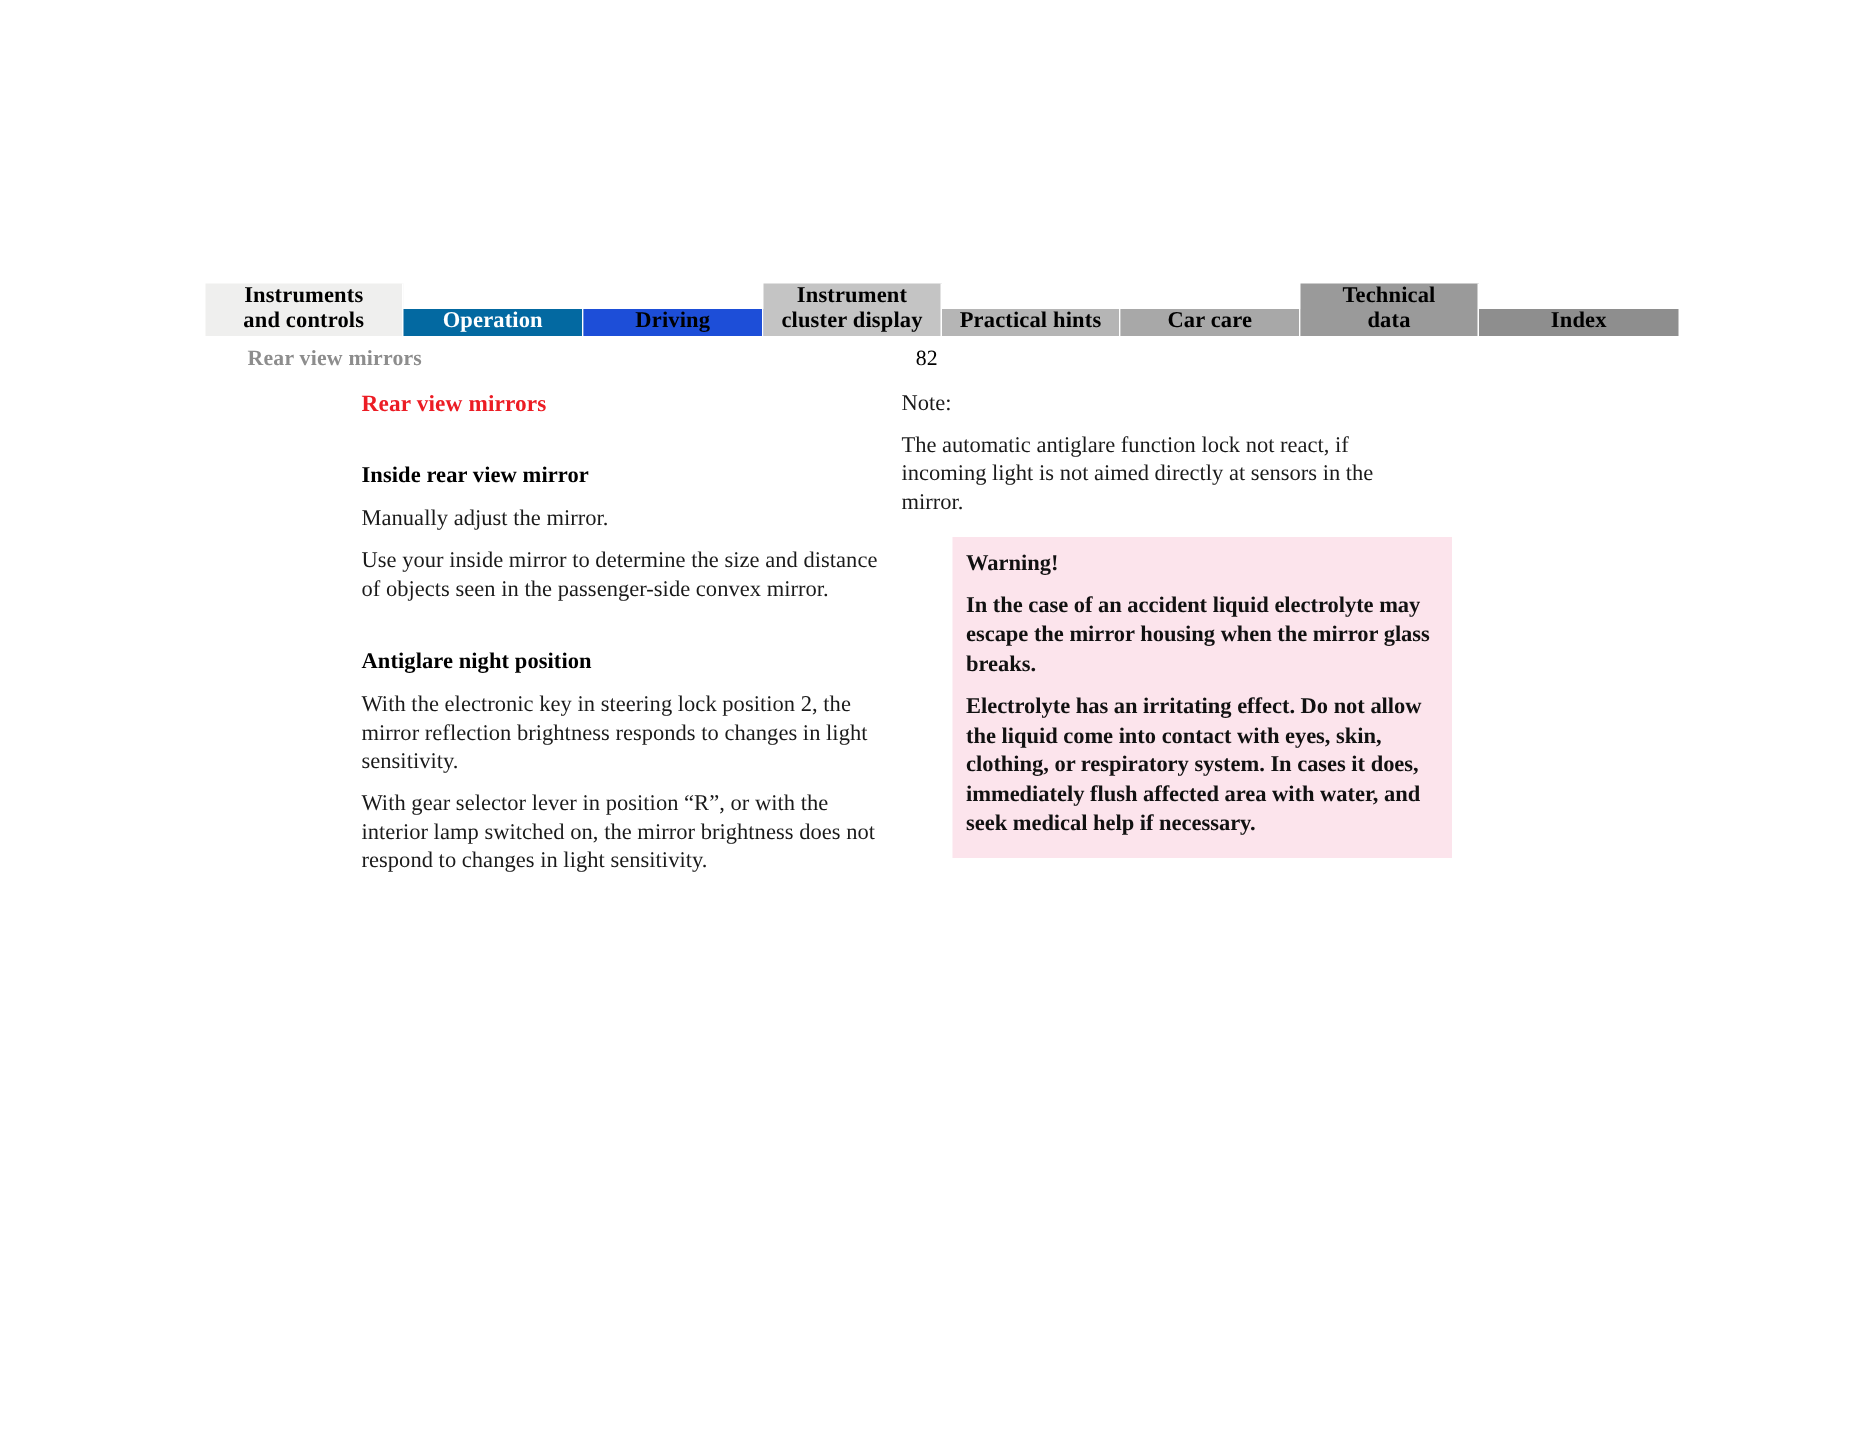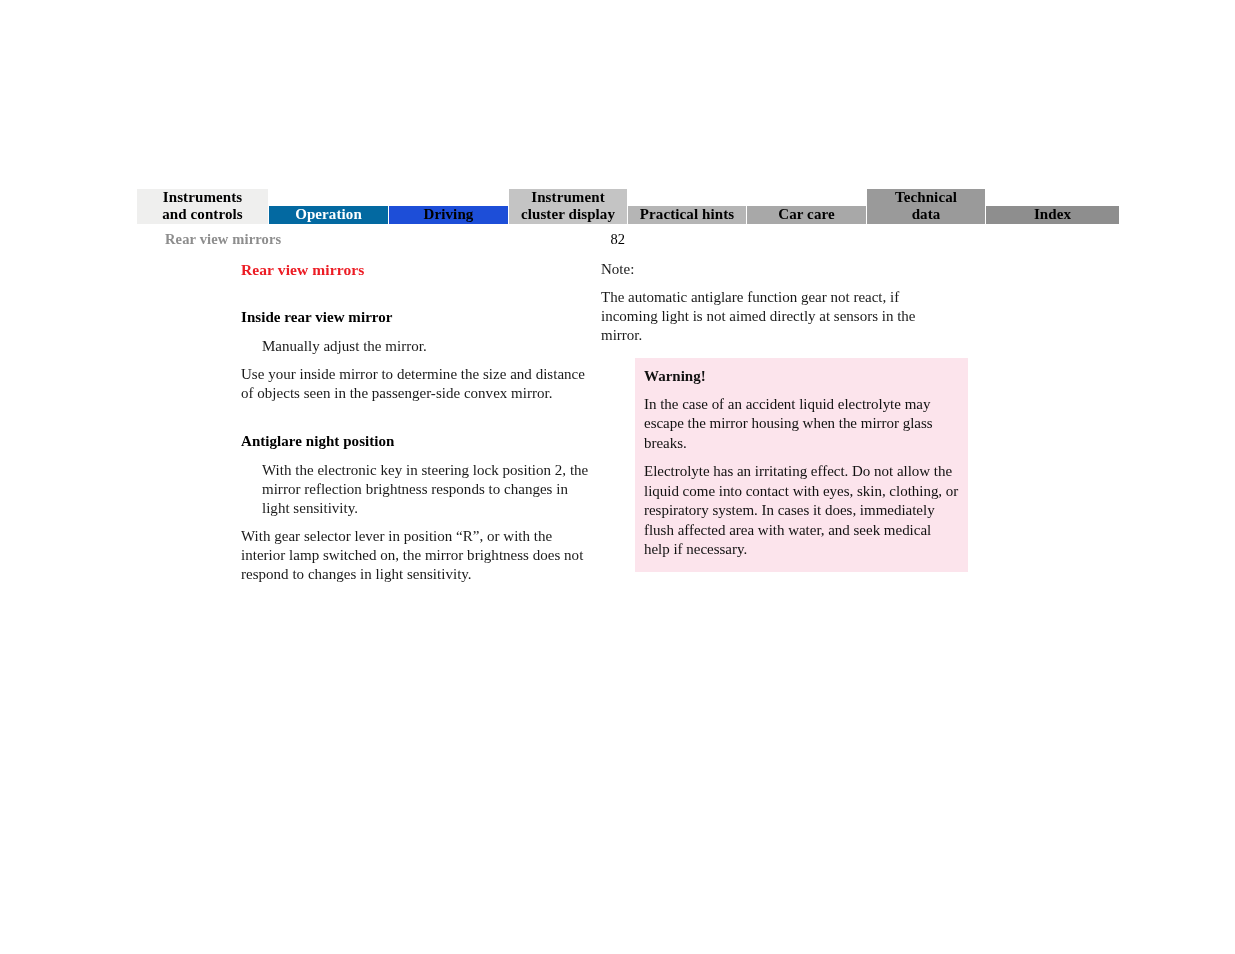--- a/index.html
+++ b/index.html
@@ -106,21 +106,21 @@
   }
   p.body-text {
     margin: 9px 0 0 0;
     font-family: "Liberation Serif", serif;
     font-size: 15px;
     font-weight: normal;
     color: #1a1a1a;
     line-height: 1.27;
     letter-spacing: 0.02px;
   }
-  p.body-text.first-after-head { margin-top: 10px; margin-left: 21px; }
+  p.body-text.first-after-head { margin-top: 10px; }
 
   #col-right p.note-label {
     margin: 0;
     font-family: "Liberation Serif", serif;
     font-size: 15px;
     color: #1a1a1a;
     line-height: 1.27;
   }
   #col-right p.note-body {
     margin: 9px 0 0 0;
@@ -145,21 +145,21 @@
     font-family: "Liberation Serif", serif;
     font-size: 15px;
     font-weight: bold;
     color: #111111;
     line-height: 1.25;
   }
   #warning-box .warn-para {
     margin: 9px 0 0 0;
     font-family: "Liberation Serif", serif;
     font-size: 15px;
-    font-weight: normal;
+    font-weight: bold;
     color: #111111;
     line-height: 1.3;
     letter-spacing: -0.02px;
   }
 </style>
 </head>
 <body>
 
 <div id="tab-bar">
   <div class="tab" style="background: rgb(239, 239, 238); flex: 0 0 132px; width: 132px;">
@@ -217,20 +217,20 @@
   <h2 class="sub-head">Inside rear view mirror</h2>
   <p class="body-text first-after-head">Manually adjust the mirror.</p>
   <p class="body-text">Use your inside mirror to determine the size and distance of objects seen in the passenger-side convex mirror.</p>
   <h2 class="sub-head">Antiglare night position</h2>
   <p class="body-text first-after-head">With the electronic key in steering lock position 2, the mirror reflection brightness responds to changes in light sensitivity.</p>
   <p class="body-text">With gear selector lever in position “R”, or with the interior lamp switched on, the mirror brightness does not respond to changes in light sensitivity.</p>
 </div>
 
 <div id="col-right">
   <p class="note-label">Note:</p>
-  <p class="note-body">The automatic antiglare function gear not react, if incoming light is not aimed directly at sensors in the mirror.</p>
+  <p class="note-body">The automatic antiglare function lock not react, if incoming light is not aimed directly at sensors in the mirror.</p>
 </div>
 
 <div id="warning-box">
   <p class="warn-title">Warning!</p>
   <p class="warn-para">In the case of an accident liquid electrolyte may escape the mirror housing when the mirror glass breaks.</p>
   <p class="warn-para">Electrolyte has an irritating effect. Do not allow the liquid come into contact with eyes, skin, clothing, or respiratory system. In cases it does, immediately flush affected area with water, and seek medical help if necessary.</p>
 </div>
 
 </body></html>

